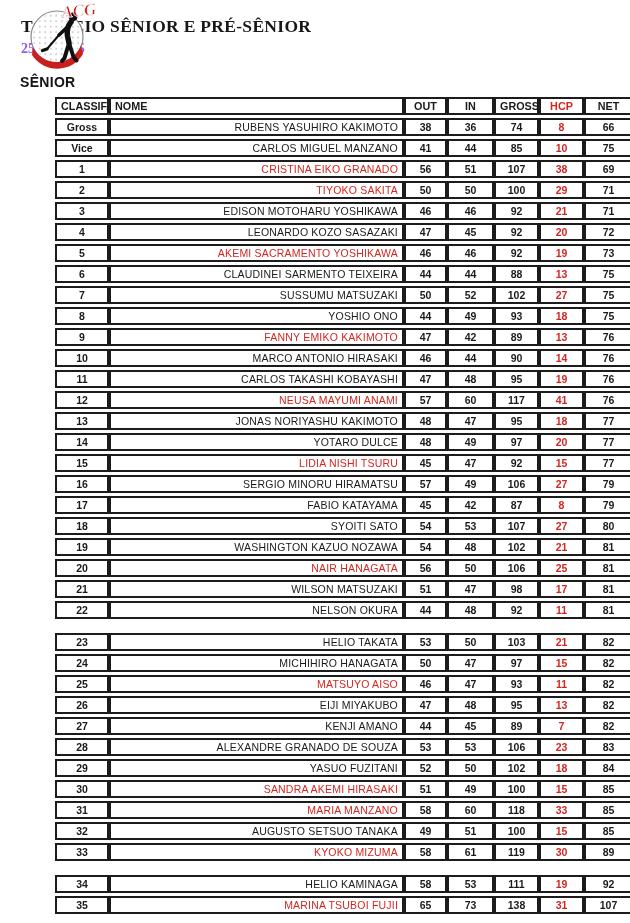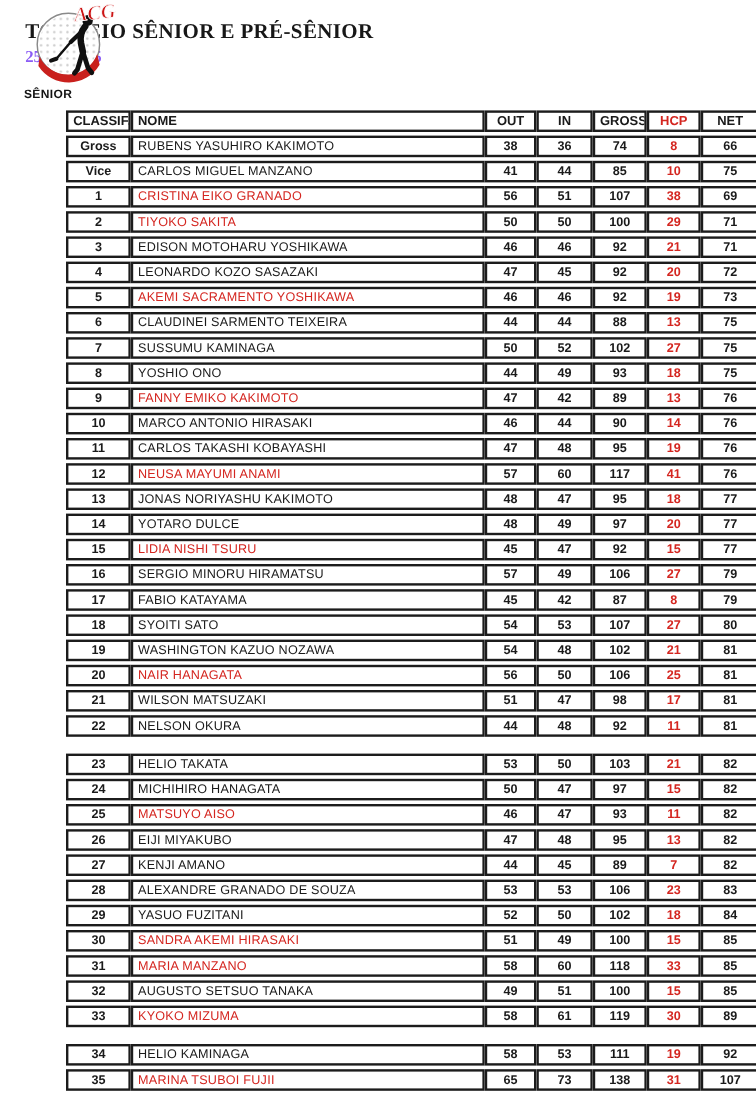--- a/index.html
+++ b/index.html
@@ -13,37 +13,37 @@
   .titles { text-align:left; padding-top:10px; padding-left:21px; }
   .title {
     font-family:"Liberation Serif", serif; font-weight:bold;
     font-size:17.5px; letter-spacing:0.3px; color:#171717;
   }
   .date {
     font-family:"Liberation Serif", serif; font-weight:bold;
     font-size:14px; margin-top:4px; color:#8b5cf6;
   }
   .section-label {
-    font-weight:bold; font-size:10px; margin:6px 0 4px 20px;
+    font-weight:bold; font-size:14px; margin:6px 0 4px 20px;
     letter-spacing:0.3px; color:#141414;
   }
   table.results {
     border-collapse:separate; border-spacing:0 3px;
     margin-left:14px; table-layout:fixed; width:578px;padding-left:41px;
   }
   table.results.block-gap { margin-top:8px; }
   th, td {
     border:2px solid #1c1c1c; height:12px; padding:1px 4px;
     font-size:10.5px; line-height:12px; overflow:hidden; white-space:nowrap;
     background:#fff;
   }
   th { font-weight:bold; font-size:10.8px; text-align:center; }
   th.left { text-align:left; }
   td.classif { text-align:center; font-weight:bold; }
-  td.name { text-align:left; letter-spacing:0.2px; }
+  td.name { text-align:right; letter-spacing:0.2px; }
   td.num { text-align:center; font-weight:bold; }
   .red { color:#d42620; }
   th.red { color:#d42620; }
 </style>
 </head>
 <body>
 
 <div class="header">
   <div class="logo">
     <svg viewBox="0 0 86 68" width="86" height="68">
@@ -168,21 +168,21 @@
         <td class="classif">6</td>
         <td class="name">CLAUDINEI SARMENTO TEIXEIRA</td>
         <td class="num">44</td>
         <td class="num">44</td>
         <td class="num">88</td>
         <td class="num red">13</td>
         <td class="num">75</td>
       </tr>
       <tr>
         <td class="classif">7</td>
-        <td class="name">SUSSUMU KAMINAGA</td>
+        <td class="name">SUSSUMU MATSUZAKI</td>
         <td class="num">50</td>
         <td class="num">52</td>
         <td class="num">102</td>
         <td class="num red">27</td>
         <td class="num">75</td>
       </tr>
       <tr>
         <td class="classif">8</td>
         <td class="name">YOSHIO ONO</td>
         <td class="num">44</td>

